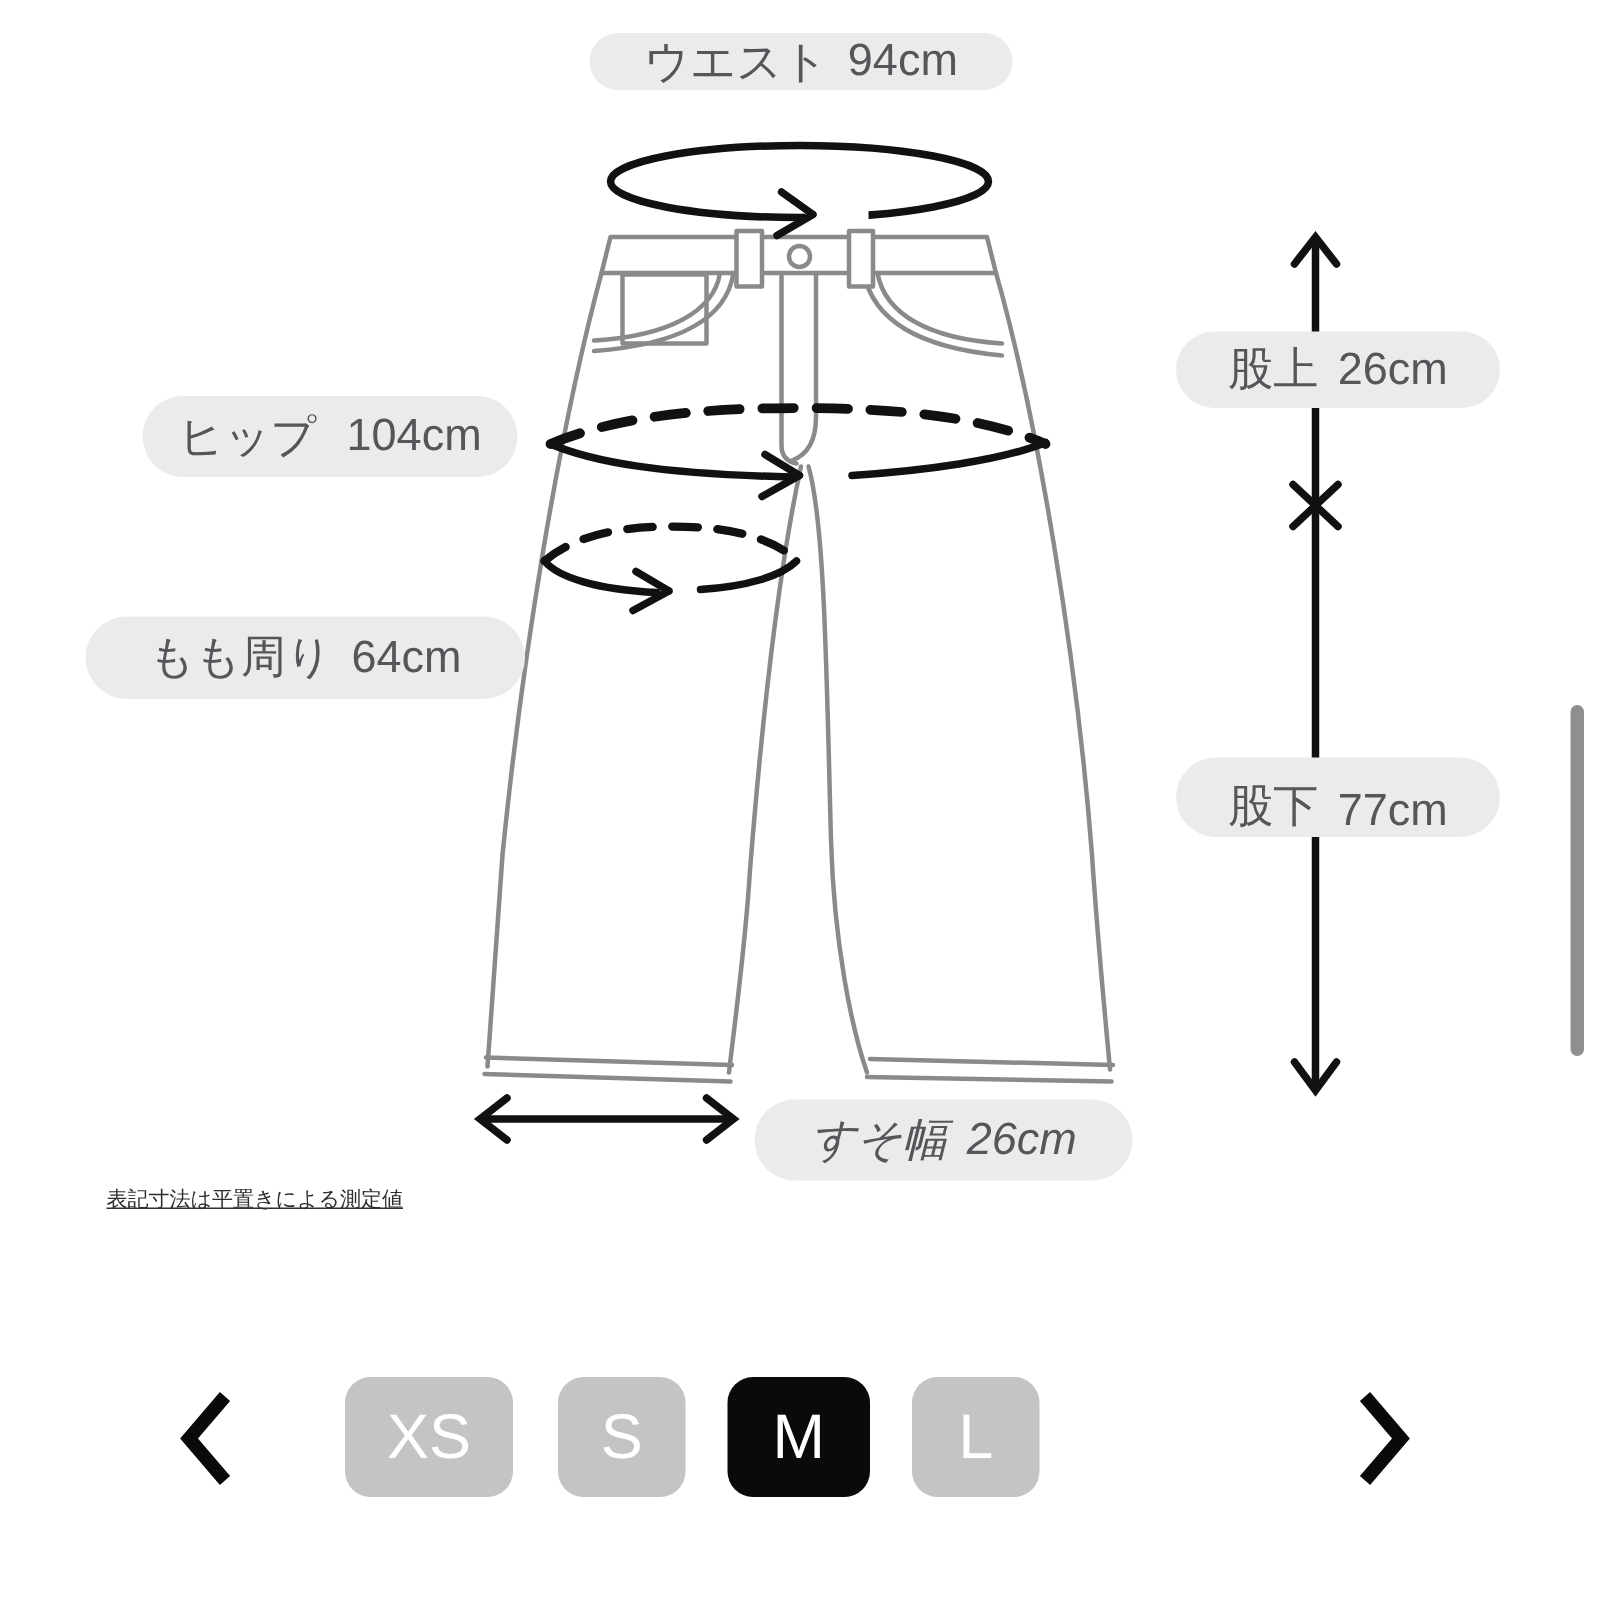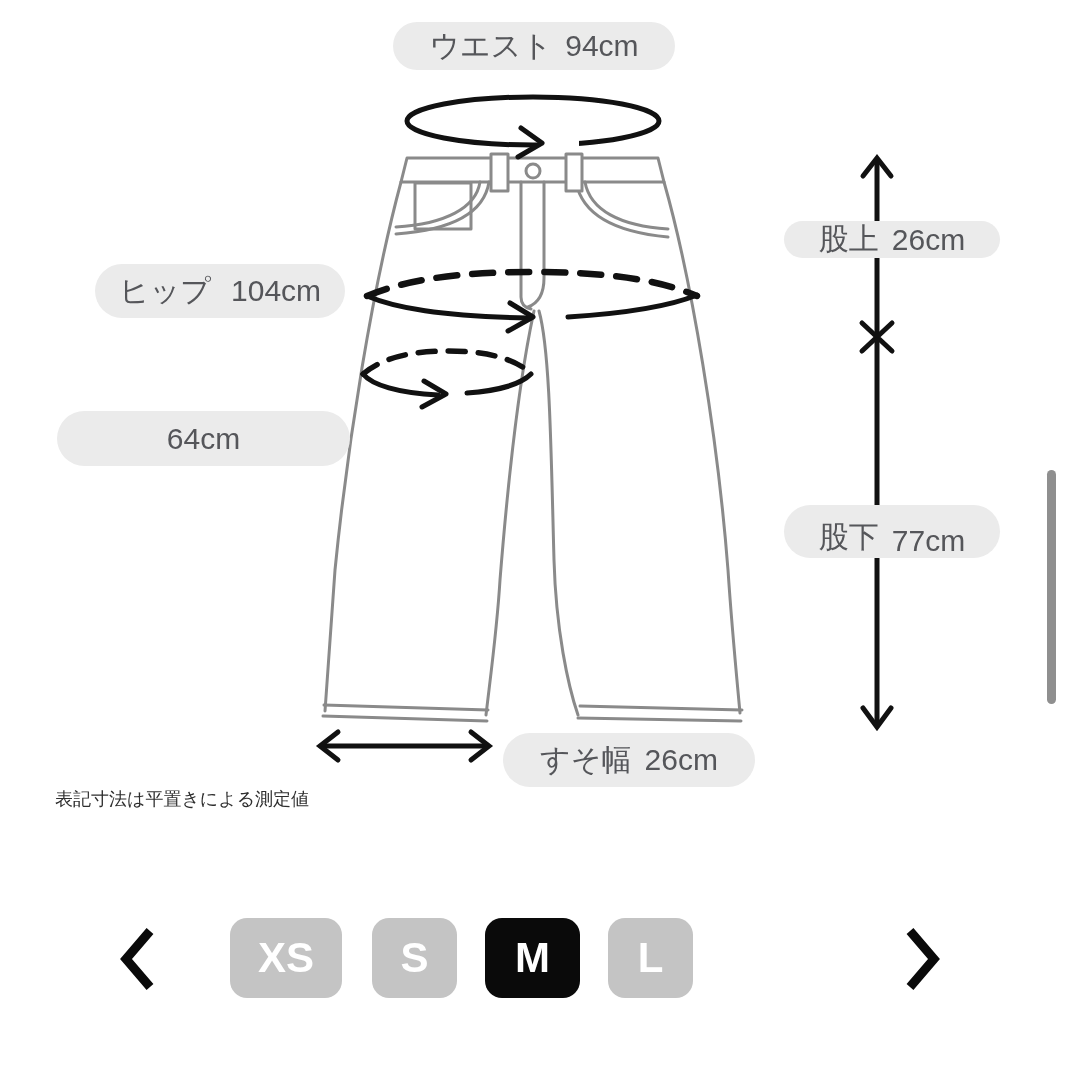--- a/index.html
+++ b/index.html
@@ -6,33 +6,33 @@
   .screen{
     position:relative;width:1065px;height:1080px;background:#fff;overflow:hidden;
     font-family:"Liberation Sans", sans-serif;
   }
   .diagram{position:absolute;left:0;top:0;width:1065px;height:1080px;}
   .pill{
     position:absolute;display:flex;align-items:center;justify-content:center;
     background:#ebebeb;border-radius:28px;color:#55565a;font-size:30px;
     white-space:nowrap;gap:13px;z-index:3;
   }
-  .pill-waist {left:393px;top:22px; width:282px;height:48px;}
+  .pill-waist {left:393px;top:22px; width:282px;height:38px;}
   .pill-hip   {left:95px; top:264px;width:250px;height:54px;gap:20px;}
   .pill-thigh {left:57px; top:411px;width:293px;height:55px;}
-  .pill-rise  {left:784px;top:221px;width:216px;height:37px;}
+  .pill-rise  {left:784px;top:221px;width:216px;height:51px;}
   .pill-inseam{left:784px;top:505px;width:216px;height:53px;align-items:flex-end;}
-  .pill-hem   {left:503px;top:733px;width:252px;height:54px;}
+  .pill-hem   {left:503px;top:733px;width:252px;height:54px;font-style:italic;}
   .notes{
-    position:absolute;left:55px;top:784px;font-size:18px;color:#2e2e2e;
-    line-height:31px;z-index:3;
+    position:absolute;left:71px;top:784px;font-size:14px;color:#2e2e2e;
+    line-height:31px;z-index:3;text-decoration:underline;
   }
   .size-btn{
     position:absolute;top:918px;height:80px;border:none;border-radius:17px;
-    background:#c4c4c4;color:#ffffff;font-weight:bold;font-size:42px;
+    background:#c4c4c4;color:#ffffff;font-weight:normal;font-size:42px;
     font-family:"Liberation Sans", sans-serif;display:flex;align-items:center;
     justify-content:center;padding:0;cursor:pointer;z-index:3;
   }
   .size-btn.selected{background:#0a0a0a;}
   .size-0{left:230px;width:112px;}
   .size-1{left:372px;width:85px;}
   .size-2{left:485px;width:95px;}
   .size-3{left:608px;width:85px;}
   .chev-btn{
     position:absolute;top:922px;width:56px;height:74px;background:transparent;
@@ -125,20 +125,21 @@
 
   <div class="pill pill-waist">
     <span>ウエスト</span>
     <span>94cm</span>
   </div>
   <div class="pill pill-hip">
     <span>ヒップ</span>
     <span>104cm</span>
   </div>
   <div class="pill pill-thigh">
+    <span>もも周り</span>
     <span>64cm</span>
   </div>
   <div class="pill pill-rise">
     <span>股上</span>
     <span>26cm</span>
   </div>
   <div class="pill pill-inseam">
     <span>股下</span>
     <span>77cm</span>
   </div>

